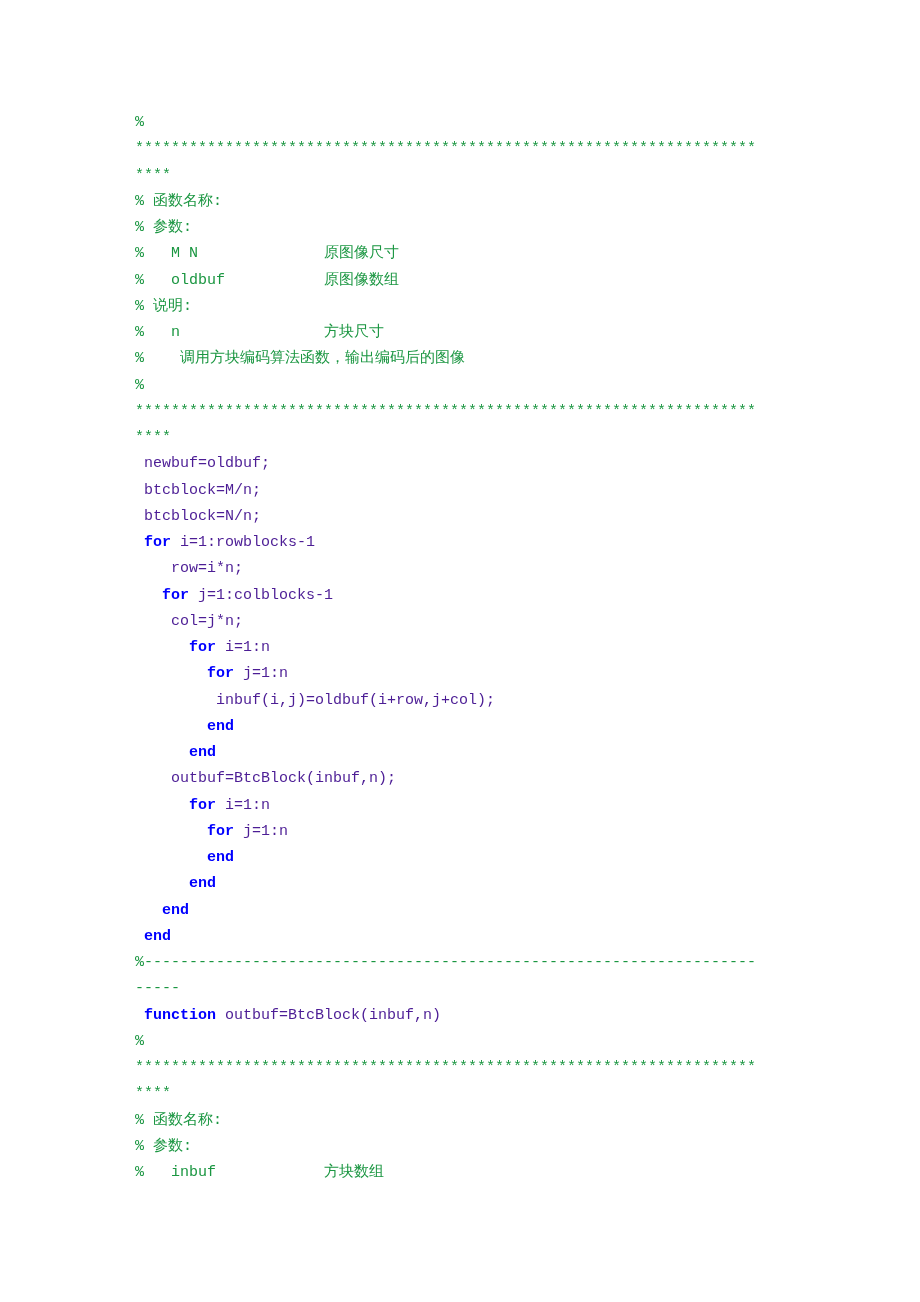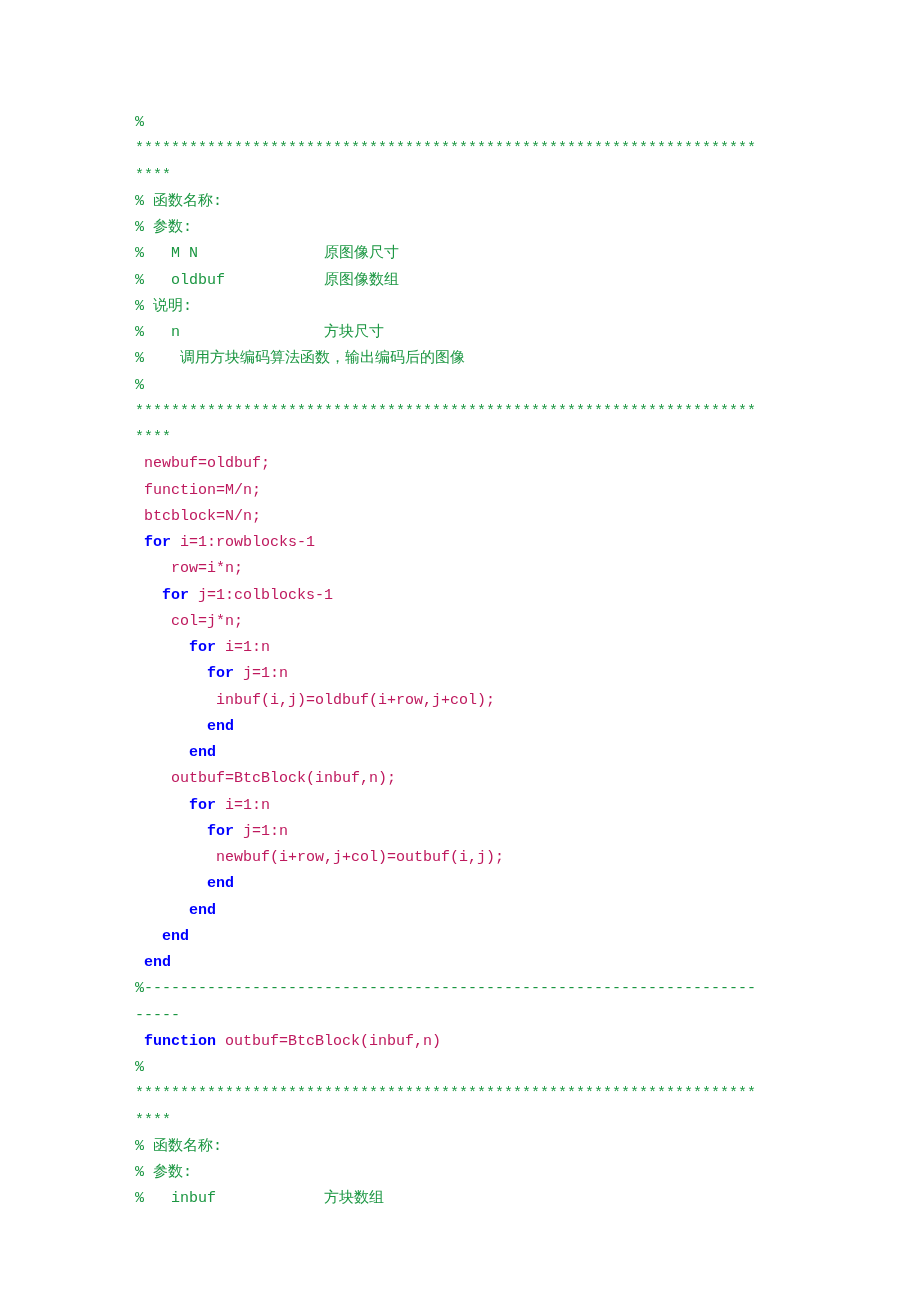--- a/index.html
+++ b/index.html
@@ -17,55 +17,54 @@
     padding: 110px 130px 60px 135px;
     box-sizing: border-box;
     background: #ffffff;
   }
   .line {
     white-space: pre;
     font-family: "Courier New", "SimSun", "宋体", monospace;
   }
   .cmt { color: #1a9641; } 
   .kw  { color: #0000ff; font-weight: bold; } 
-  .txt { color: #be185d; margin-top: 12px; } 
+  .txt { color: #4c1d95; margin-top: 12px; } 
 </style>
 </head>
 <body>
 
 <div class="page" id="code-container">
     <div class="line"><span class="cmt">%</span></div>
     <div class="line"><span class="cmt">*********************************************************************</span></div>
     <div class="line"><span class="cmt">****</span></div>
     <div class="line"><span class="cmt">% 函数名称:</span></div>
     <div class="line"><span class="cmt">% 参数:</span></div>
     <div class="line"><span class="cmt">%   M N              原图像尺寸</span></div>
     <div class="line"><span class="cmt">%   oldbuf           原图像数组</span></div>
     <div class="line"><span class="cmt">% 说明:</span></div>
     <div class="line"><span class="cmt">%   n                方块尺寸</span></div>
     <div class="line"><span class="cmt">%    调用方块编码算法函数，输出编码后的图像</span></div>
     <div class="line"><span class="cmt">%</span></div>
     <div class="line"><span class="cmt">*********************************************************************</span></div>
     <div class="line"><span class="cmt">****</span></div>
     <div class="line"><span class="txt"> newbuf=oldbuf;</span></div>
-    <div class="line"><span class="txt"> function=M/n;</span></div>
+    <div class="line"><span class="txt"> btcblock=M/n;</span></div>
     <div class="line"><span class="txt"> btcblock=N/n;</span></div>
     <div class="line"><span class="txt"> </span><span class="kw">for</span><span class="txt"> i=1:rowblocks-1</span></div>
     <div class="line"><span class="txt">    row=i*n;</span></div>
     <div class="line"><span class="txt">   </span><span class="kw">for</span><span class="txt"> j=1:colblocks-1</span></div>
     <div class="line"><span class="txt">    col=j*n;</span></div>
     <div class="line"><span class="txt">      </span><span class="kw">for</span><span class="txt"> i=1:n</span></div>
     <div class="line"><span class="txt">        </span><span class="kw">for</span><span class="txt"> j=1:n</span></div>
     <div class="line"><span class="txt">         inbuf(i,j)=oldbuf(i+row,j+col);</span></div>
     <div class="line"><span class="txt">        </span><span class="kw">end</span></div>
     <div class="line"><span class="txt">      </span><span class="kw">end</span></div>
     <div class="line"><span class="txt">    outbuf=BtcBlock(inbuf,n);</span></div>
     <div class="line"><span class="txt">      </span><span class="kw">for</span><span class="txt"> i=1:n</span></div>
     <div class="line"><span class="txt">        </span><span class="kw">for</span><span class="txt"> j=1:n</span></div>
-    <div class="line"><span class="txt">         newbuf(i+row,j+col)=outbuf(i,j);</span></div>
     <div class="line"><span class="txt">        </span><span class="kw">end</span></div>
     <div class="line"><span class="txt">      </span><span class="kw">end</span></div>
     <div class="line"><span class="txt">   </span><span class="kw">end</span></div>
     <div class="line"><span class="txt"> </span><span class="kw">end</span></div>
     <div class="line"><span class="cmt">%--------------------------------------------------------------------</span></div>
     <div class="line"><span class="cmt">-----</span></div>
     <div class="line"><span class="txt"> </span><span class="kw">function</span><span class="txt"> outbuf=BtcBlock(inbuf,n)</span></div>
     <div class="line"><span class="cmt">%</span></div>
     <div class="line"><span class="cmt">*********************************************************************</span></div>
     <div class="line"><span class="cmt">****</span></div>

